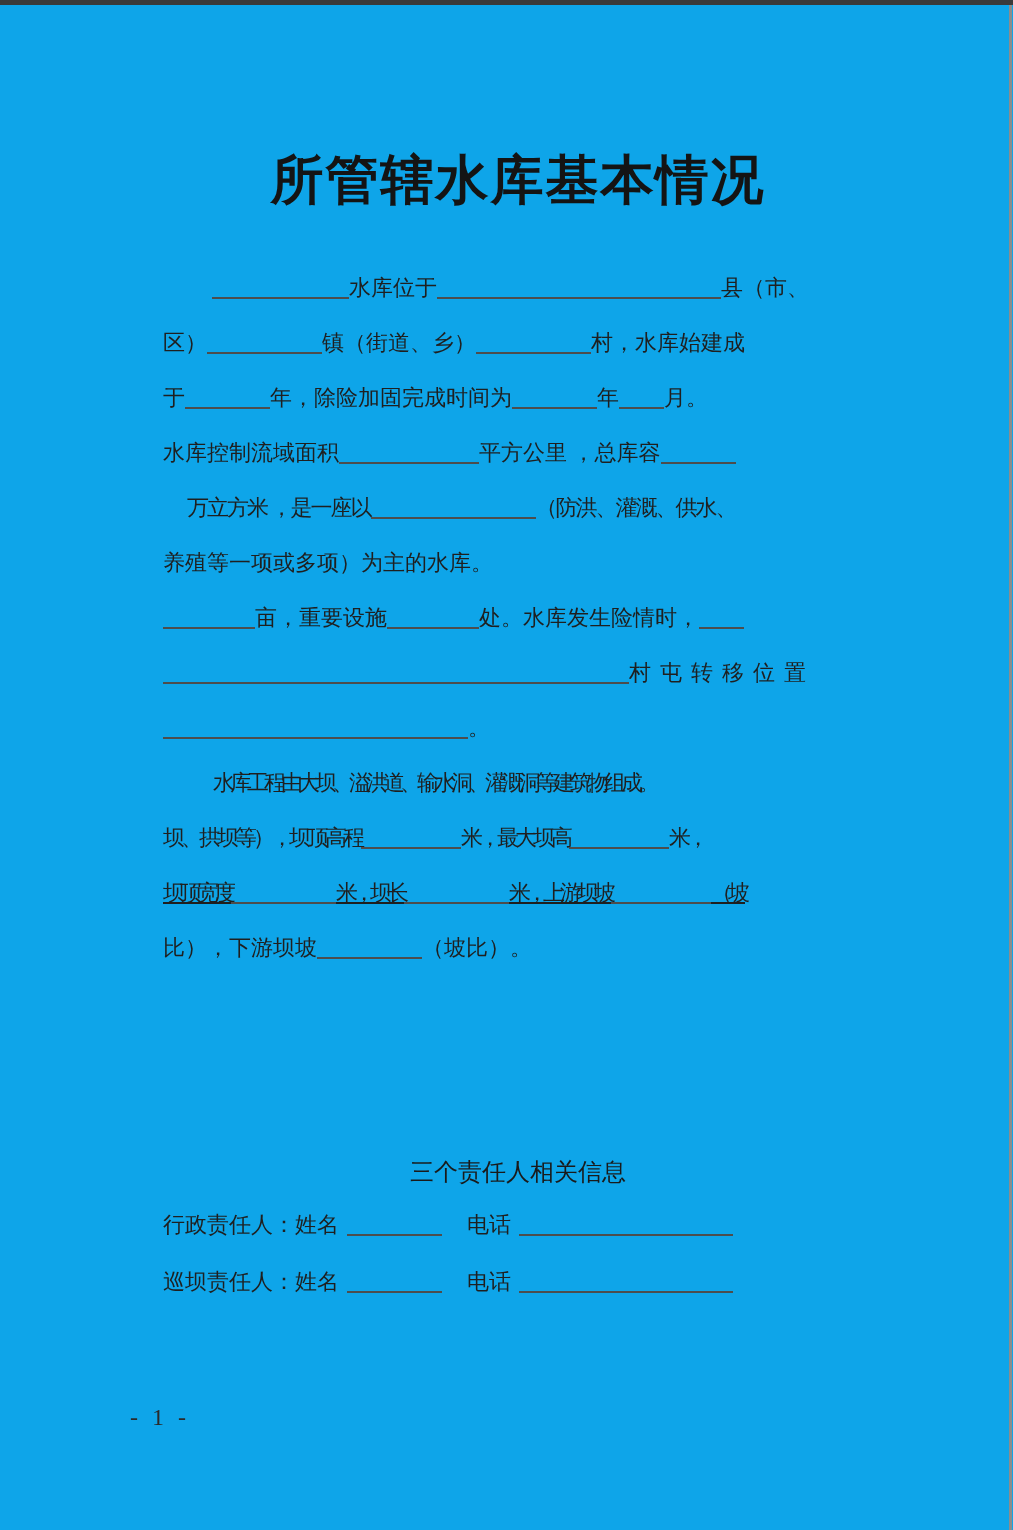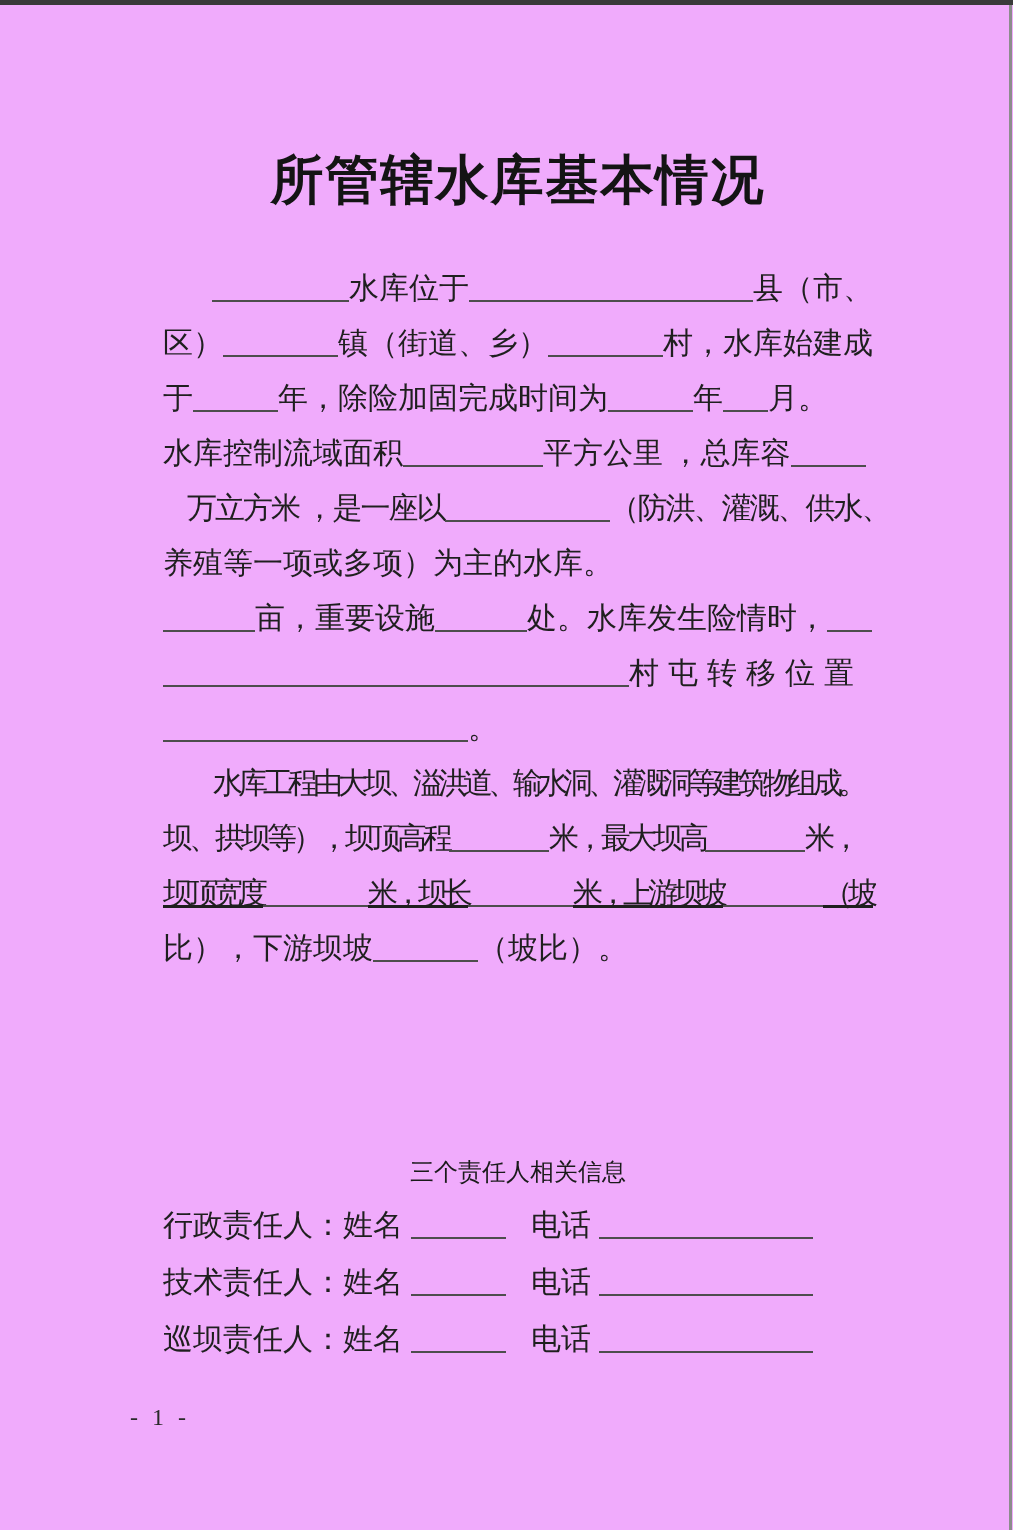--- a/index.html
+++ b/index.html
@@ -1,19 +1,19 @@
 <!DOCTYPE html>
 <html><head>
 <meta charset="utf-8">
 <style>
   html,body { margin:0; padding:0; background:#e8e8e8; }
   .page {
     position:relative;
     width:1013px; height:1530px;
-    background:#f0abfc;
+    background:#0ea5e9;
     overflow:hidden;
     font-family:"Liberation Serif","DejaVu Serif",serif;
     color:#1f1f1f;
   }
   .scan-edge-top {
     position:absolute; top:0; left:0; width:1013px; height:5px;
     background:#3a3a3a;
   }
   .scan-edge-right {
     position:absolute; top:5px; right:1px; width:3px; height:1525px;
@@ -21,21 +21,21 @@
   }
   .doc-title {
     position:absolute; top:148px; left:163px; width:710px;
     text-align:center;
     font-size:53px; font-weight:bold; letter-spacing:2px;
     color:#141414; line-height:64px;
     white-space:nowrap;
   }
   .form-body { position:absolute; top:260px; left:163px; width:710px; }
   .line {
-    height:55px; line-height:55px; font-size:30px;
+    height:55px; line-height:55px; font-size:22px;
     white-space:nowrap;
   }
   .line .txt { display:inline; }
   .blank {
     display:inline-block;
     height:30px;
     border-bottom:2px solid #4d4d4d;
     margin-bottom:-4px;
     vertical-align:baseline;
   }
@@ -75,18 +75,17 @@
       <div class="line" style="letter-spacing: -5px; padding-left: 50px;"><span class="txt">水库工程由大坝、溢洪道、输水洞、灌溉洞等建筑物组成。</span></div>
       <div class="line" style="letter-spacing: -4px;"><span class="txt">坝、拱坝等），坝顶高程</span><span class="blank" style="width: 100px;"></span><span class="txt">米，最大坝高</span><span class="blank" style="width: 100px;"></span><span class="txt">米，</span></div>
       <div class="line" style="letter-spacing: -5px; text-decoration: underline;"><span class="txt">坝顶宽度</span><span class="blank" style="width: 105px;"></span><span class="txt">米，坝长</span><span class="blank" style="width: 105px;"></span><span class="txt">米，上游坝坡</span><span class="blank" style="width: 100px;"></span><span class="txt">（坡</span></div>
       <div class="line"><span class="txt">比），下游坝坡</span><span class="blank" style="width: 105px;"></span><span class="txt">（坡比）。</span></div>
     </div>
 
   <div class="section-heading">三个责任人相关信息</div>
 
   <div class="responsible-rows">
       <div class="line"><span class="txt">行政责任人：</span><span class="txt">姓名</span><span class="gap" style="width: 8px;"></span><span class="blank" style="width: 95px;"></span><span class="gap" style="width: 25px;"></span><span class="txt">电话</span><span class="gap" style="width: 8px;"></span><span class="blank" style="width: 214px;"></span></div>
-      <div class="line"><span class="txt">技术责任人：</span><span class="txt">姓名</span><span class="gap" style="width: 8px;"></span><span class="blank" style="width: 95px;"></span><span class="gap" style="width: 25px;"></span><span class="txt">电话</span><span class="gap" style="width: 8px;"></span><span class="blank" style="width: 214px;"></span></div>
       <div class="line"><span class="txt">巡坝责任人：</span><span class="txt">姓名</span><span class="gap" style="width: 8px;"></span><span class="blank" style="width: 95px;"></span><span class="gap" style="width: 25px;"></span><span class="txt">电话</span><span class="gap" style="width: 8px;"></span><span class="blank" style="width: 214px;"></span></div>
     </div>
 
   <div class="page-number">- 1 -</div>
 </div>
 
 </body></html>

